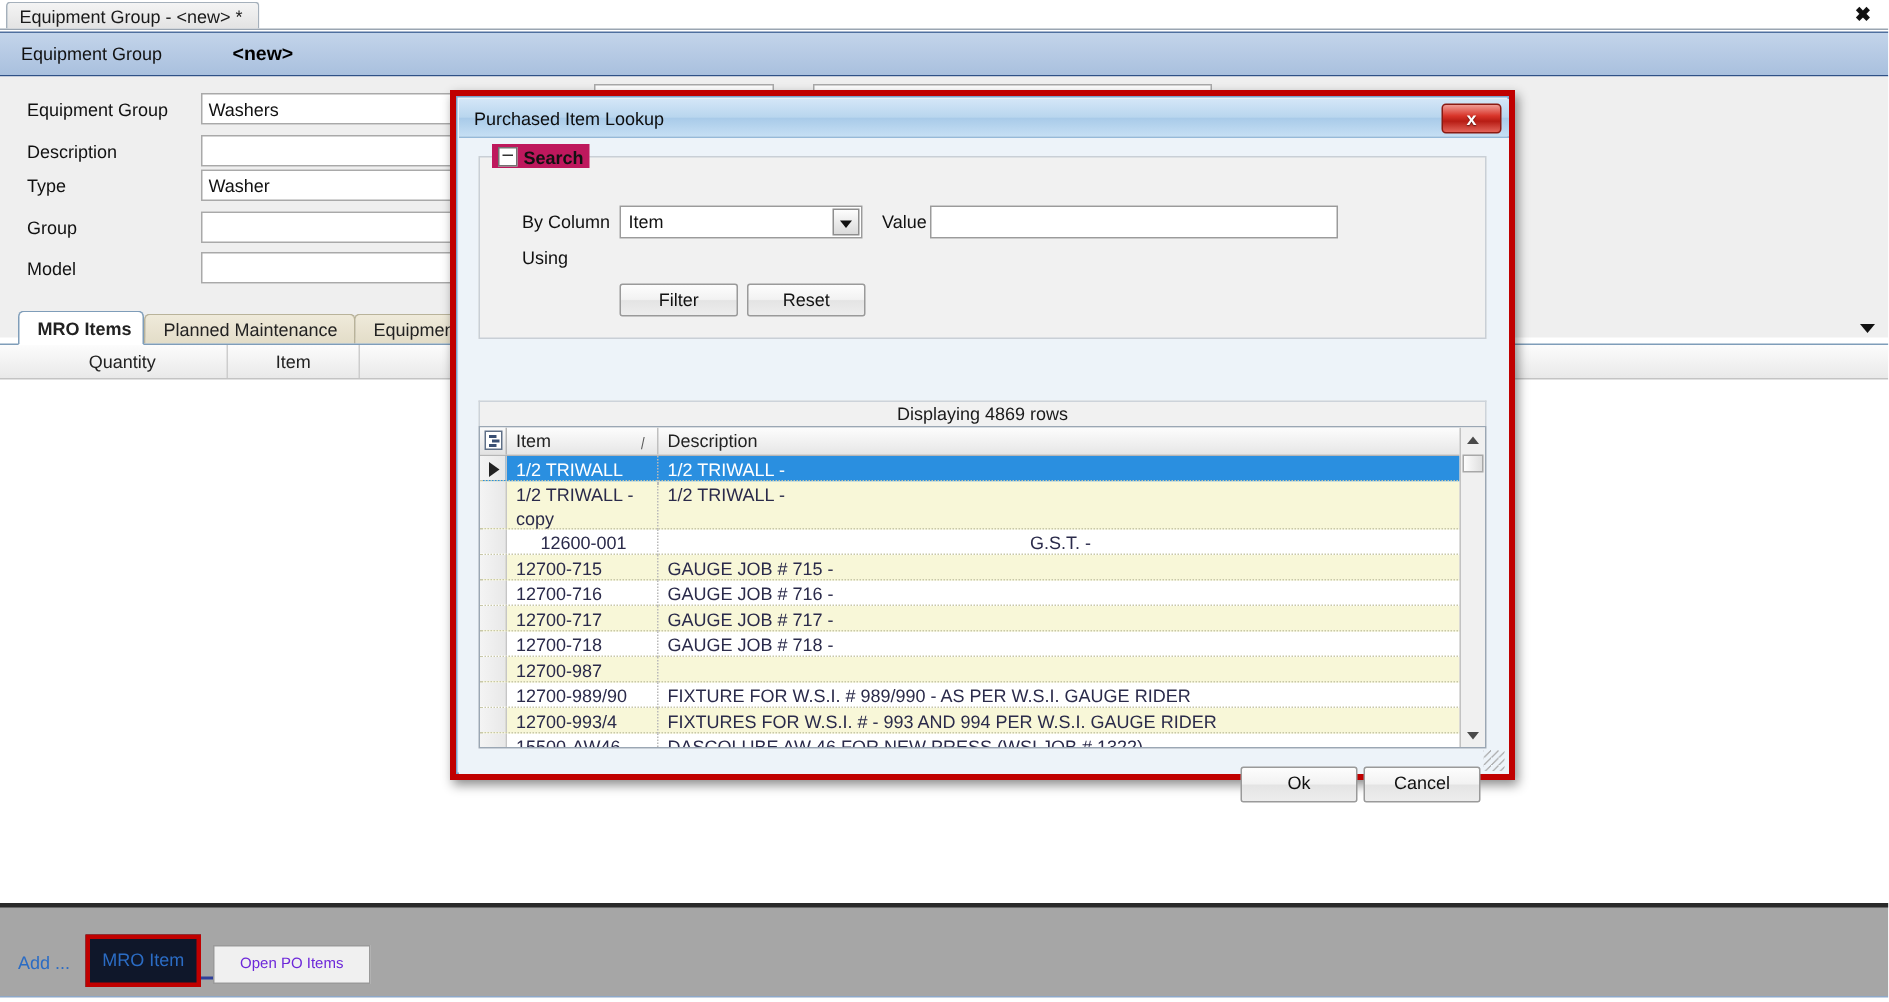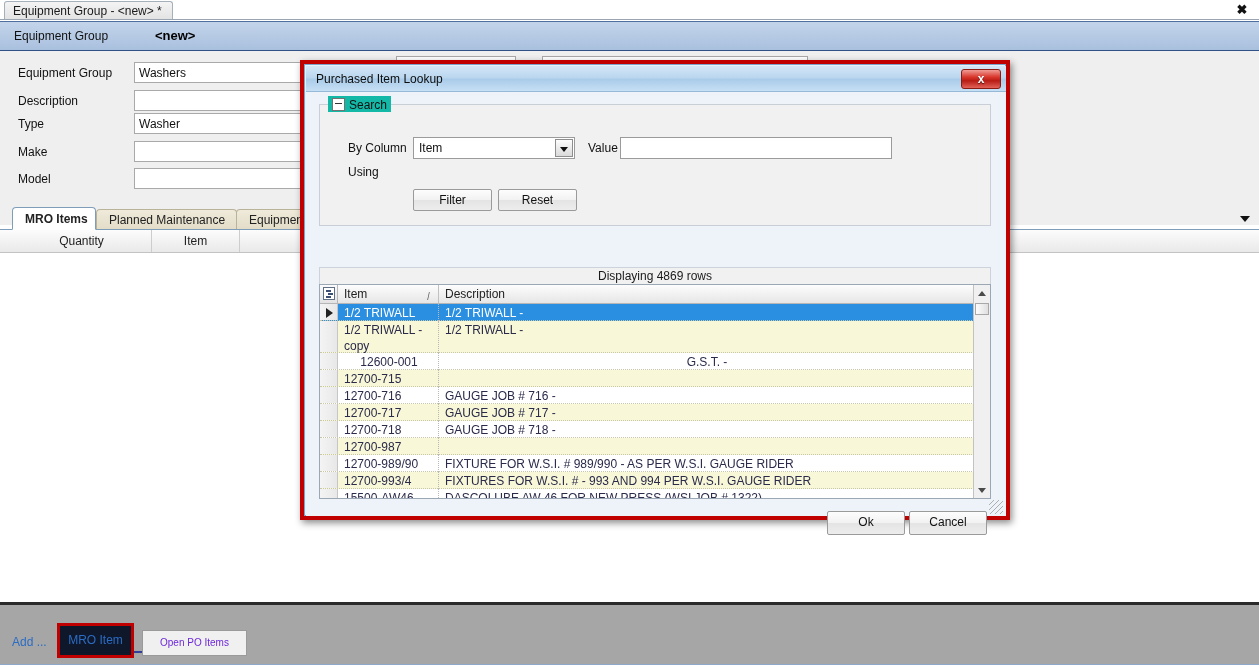--- a/index.html
+++ b/index.html
@@ -311,25 +311,26 @@
     left: 13px; top: 12px;
     width: 672px; height: 122px;
     border: 1px solid #c9cfd6;
     background: #f1f1f1;
     box-sizing: border-box;
   }
   .grp-legend {
     position: absolute;
     left: 8px; top: -9px;
     height: 16px;
-    background: #14b8a6;
+    background: #be185d;
     padding: 0 4px;
     font-size: 12px;
     color: #111;
     white-space: nowrap;
+    font-weight: bold;
   }
   .grp-legend .boxicon {
     display: inline-block;
     width: 11px; height: 11px;
     border: 1px solid #737373;
     background: #ffffff;
     position: relative;
     top: 2px;
     margin-right: 4px;
   }
@@ -605,21 +606,21 @@
       <div class="flabel" style="top:4px;">Description</div>
       <input class="finput" style="top: 0px;" readonly="" value="">
     </div>
 
     <div class="frow" style="top:62px;">
       <div class="flabel" style="top:4px;">Type</div>
       <input class="finput" style="top: 0px;" readonly="" value="Washer">
     </div>
 
     <div class="frow" style="top:90px;">
-      <div class="flabel" style="top:4px;">Make</div>
+      <div class="flabel" style="top:4px;">Group</div>
       <input class="finput" style="top: 0px;" readonly="" value="">
     </div>
 
     <div class="frow" style="top:117px;">
       <div class="flabel" style="top:4px;">Model</div>
       <input class="finput" style="top: 0px;" readonly="" value="">
     </div>
 
     <div class="bg-widget" style="left:396px; top:5px; width:120px; height:18px;"></div>
     <div class="bg-widget" style="left:542px; top:5px; width:266px; height:18px;"></div>
@@ -706,20 +707,21 @@
                 <div class="lk-cell" style="left: 119px; width: 534px; height: 32px;">1/2 TRIWALL -</div>
               </div>
               <div class="lk-row" style="height: 17px; text-align: center;">
                 <div class="rowmark"></div>
                 <div class="lk-cell itemcol" style="left: 18px; width: 101px; height: 17px;">12600-001</div>
                 <div class="lk-cell" style="left: 119px; width: 534px; height: 17px;">G.S.T. -</div>
               </div>
               <div class="lk-row alt" style="height: 17px;">
                 <div class="rowmark"></div>
                 <div class="lk-cell itemcol" style="left: 18px; width: 101px; height: 17px;">12700-715</div>
+                <div class="lk-cell" style="left: 119px; width: 534px; height: 17px;">GAUGE JOB # 715 -</div>
               </div>
               <div class="lk-row" style="height: 17px;">
                 <div class="rowmark"></div>
                 <div class="lk-cell itemcol" style="left: 18px; width: 101px; height: 17px;">12700-716</div>
                 <div class="lk-cell" style="left: 119px; width: 534px; height: 17px;">GAUGE JOB # 716 -</div>
               </div>
               <div class="lk-row alt" style="height: 17px;">
                 <div class="rowmark"></div>
                 <div class="lk-cell itemcol" style="left: 18px; width: 101px; height: 17px;">12700-717</div>
                 <div class="lk-cell" style="left: 119px; width: 534px; height: 17px;">GAUGE JOB # 717 -</div>

